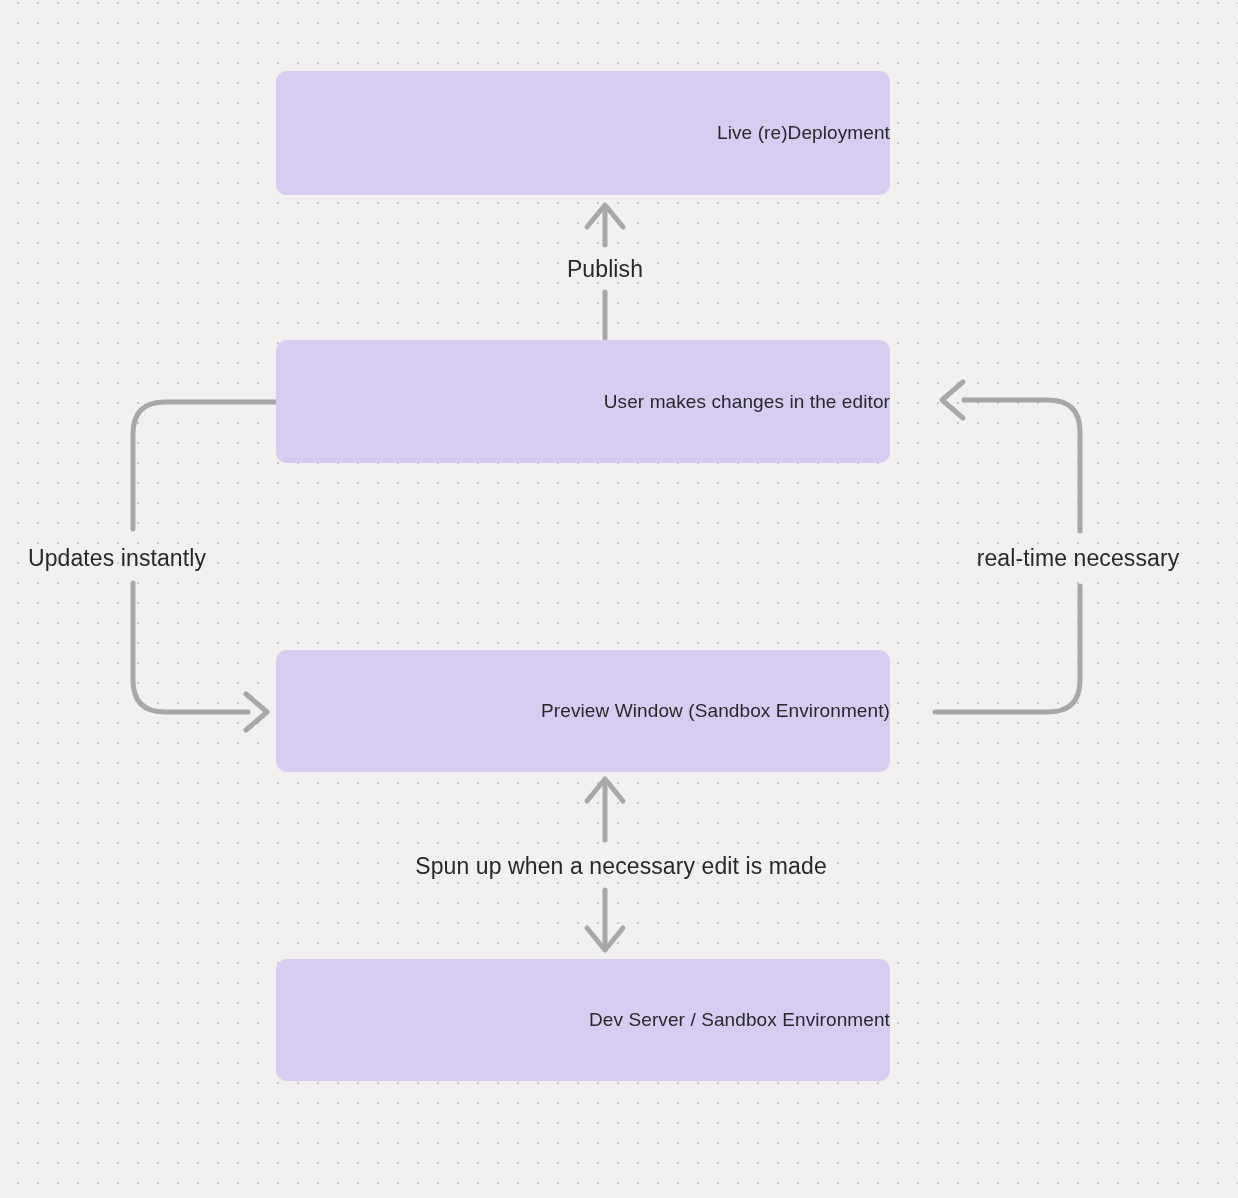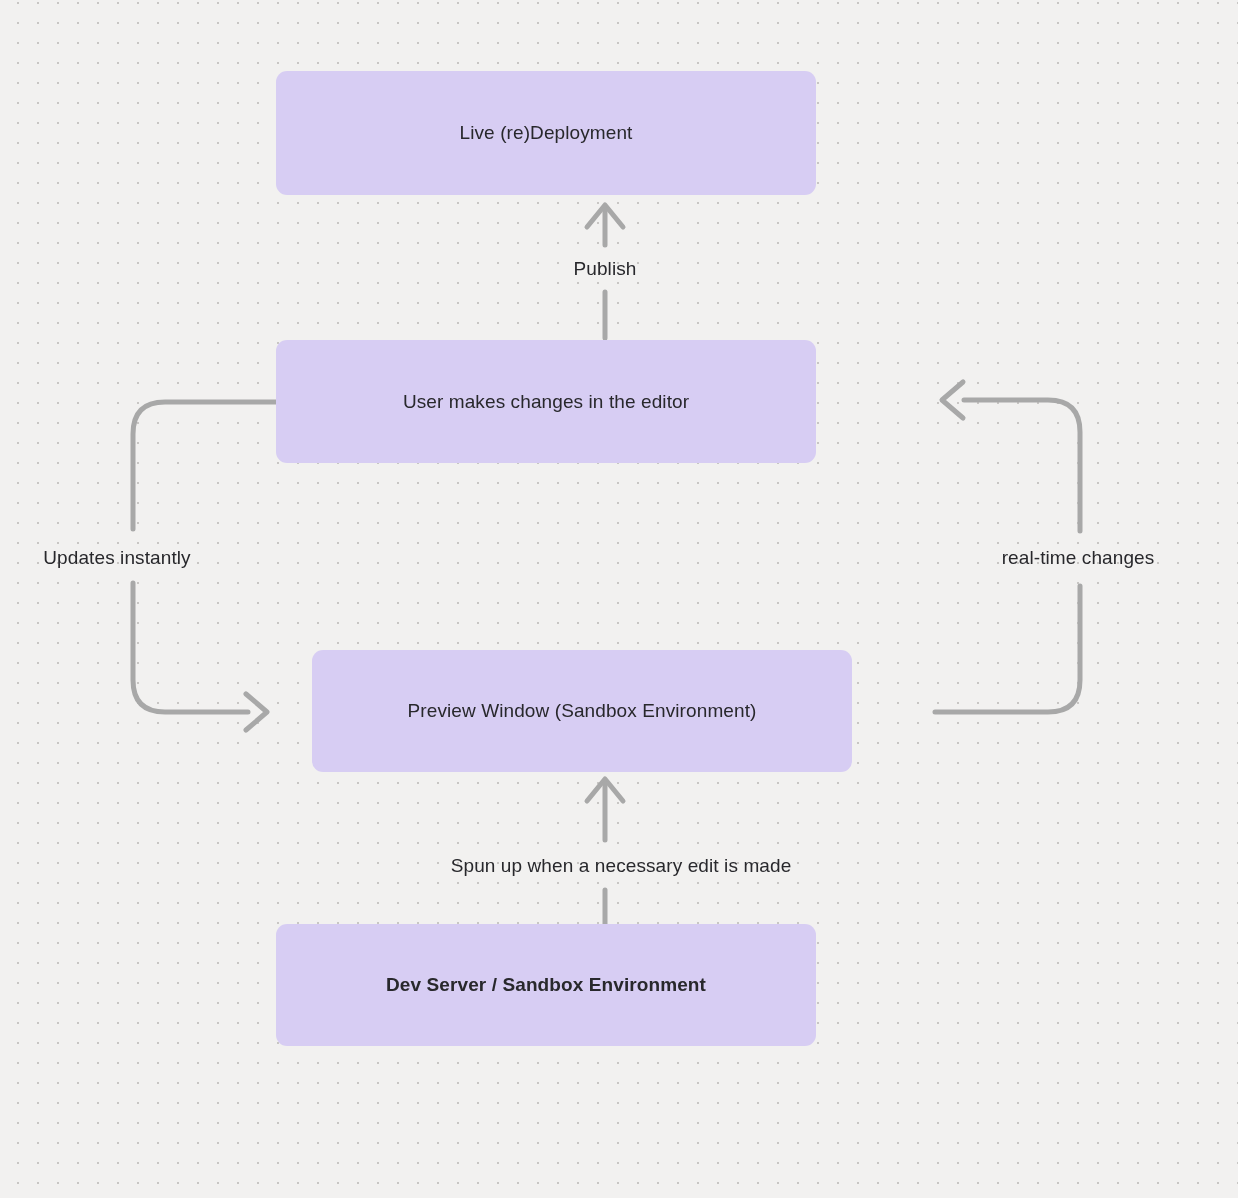--- a/index.html
+++ b/index.html
@@ -27,37 +27,37 @@
   .edge path {
     fill: none;
     stroke: #a8a8a8;
     stroke-width: 5;
     stroke-linecap: round;
     stroke-linejoin: round;
   }
   .node {
     position: absolute;
     left: 276px;
-    width: 540px;
+    width: 614px;
     background: #d7cdf3;
     border-radius: 11px;
     display: flex;
     align-items: center;
-    justify-content: center;
+    justify-content: flex-end;
     text-align: center;
   }
   .node-label {
     font-size: 19px;
     color: #28282c;
     letter-spacing: 0.1px;
   }
   .edge-label {
     position: absolute;
     transform: translate(-50%, -50%);
-    font-size: 19px;
+    font-size: 23px;
     color: #28282c;
     white-space: nowrap;
     letter-spacing: 0.1px;
   }
 </style>
 </head>
 <body>
 
 <div class="canvas">
 
@@ -90,29 +90,29 @@
   </svg>
 
   <div class="node" style="top:71px; height:124px;">
     <span class="node-label">Live (re)Deployment</span>
   </div>
 
   <div class="node" style="top:340px; height:123px;">
     <span class="node-label">User makes changes in the editor</span>
   </div>
 
-  <div class="node" style="top:650px; height:122px;margin-left:36px;">
+  <div class="node" style="top:650px; height:122px;">
     <span class="node-label">Preview Window (Sandbox Environment)</span>
   </div>
 
-  <div class="node" style="top:924px; height:122px;font-weight:bold;">
+  <div class="node" style="top:959px; height:122px;">
     <span class="node-label">Dev Server / Sandbox Environment</span>
   </div>
 
   <div class="edge-label" style="left:605px; top:269px;">Publish</div>
 
   <div class="edge-label" style="left:117px; top:558px;">Updates instantly</div>
 
-  <div class="edge-label" style="left:1078px; top:558px;">real-time changes</div>
+  <div class="edge-label" style="left:1078px; top:558px;">real-time necessary</div>
 
   <div class="edge-label" style="left:605px; top:866px;margin-left:16px;">Spun up when a necessary edit is made</div>
 
 </div>
 
 </body></html>

